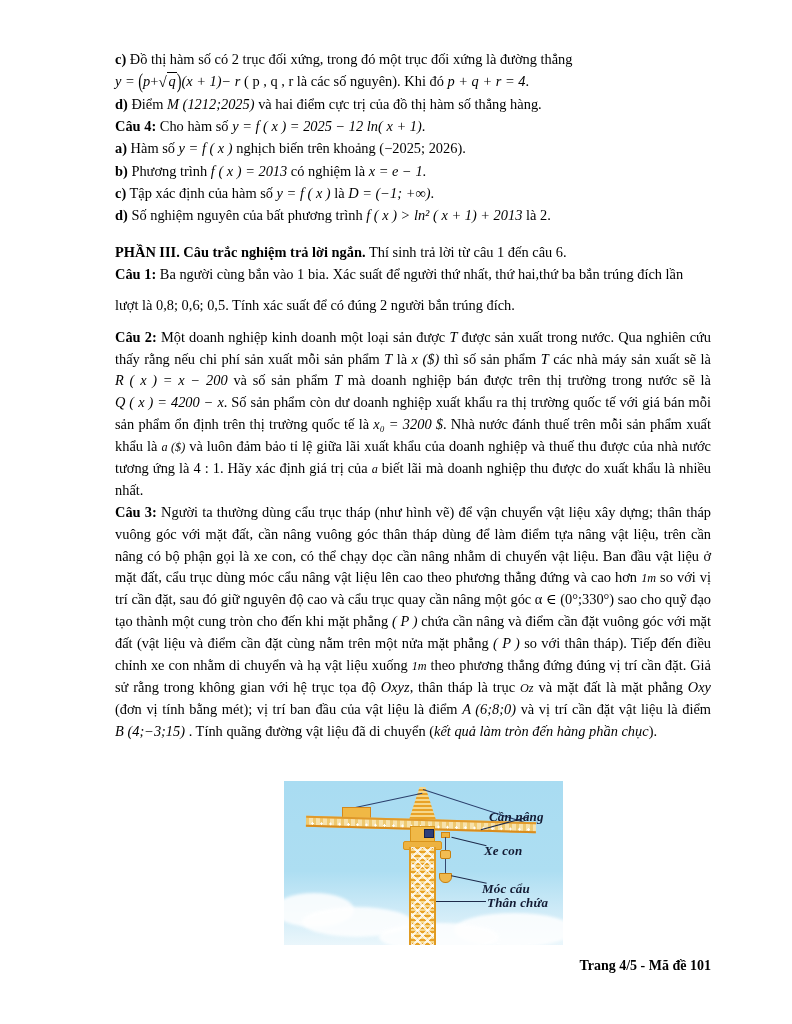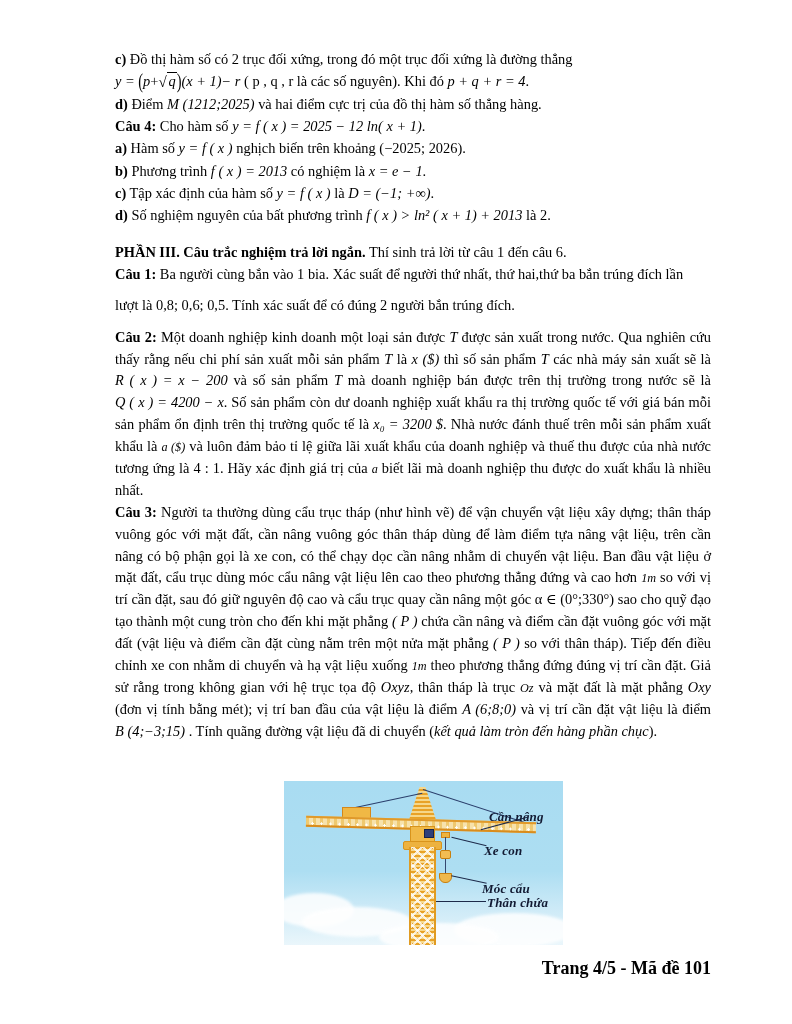--- a/index.html
+++ b/index.html
@@ -257,21 +257,21 @@
     white-space: nowrap;
     letter-spacing: .2px;
   }
 
   .footer {
     position: absolute;
     left: 0;
     top: 958px;
     width: 694px;
     text-align: right;
-    font-size: 18px;
+    font-size: 14px;
     font-weight: bold;
     font-family: "Liberation Serif", "DejaVu Serif", serif;
   }
 </style>
 </head>
 <body>
 
 <div class="page">
 
   <div class="content">

